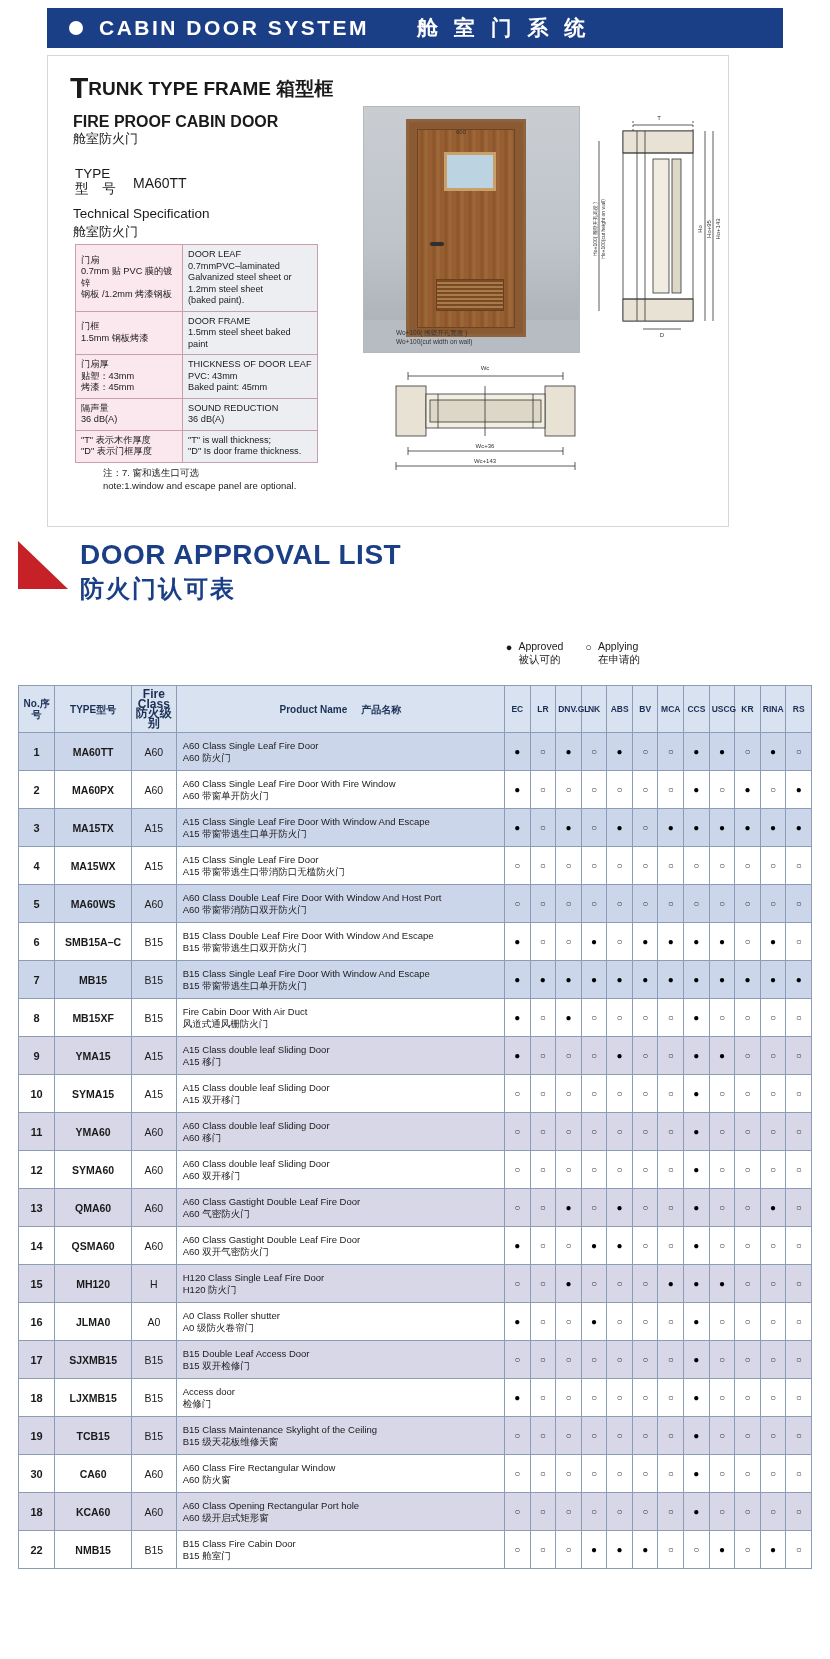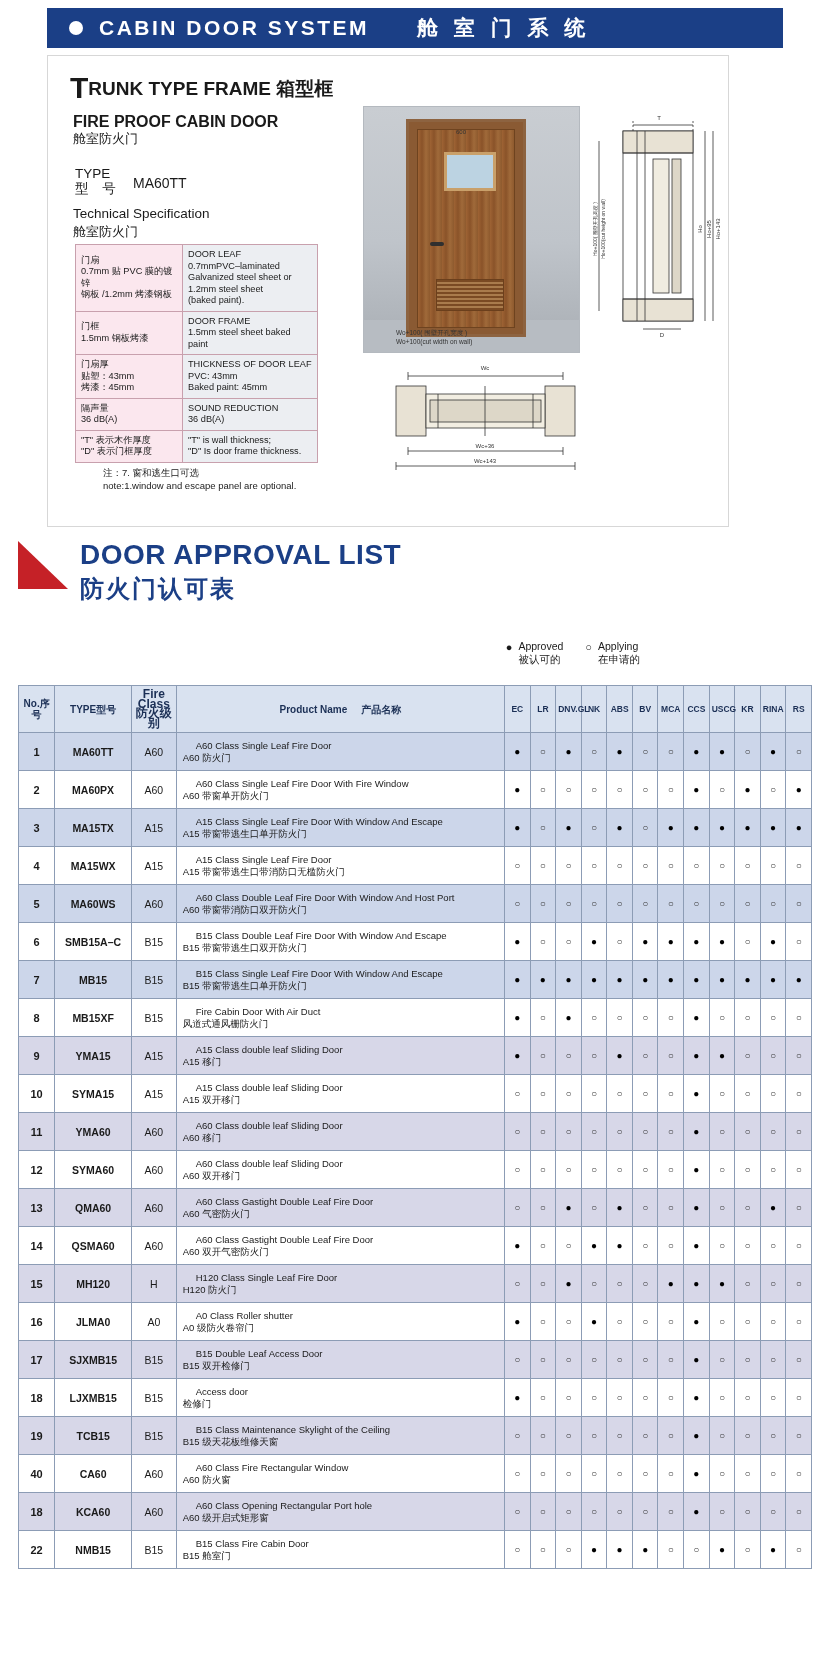--- a/index.html
+++ b/index.html
@@ -142,21 +142,21 @@
   .col-fire{width:42px;}
   .col-name{width:308px;}
   .col-c{width:24px;}
 
   table.appr td.no{text-align:center;font-size:11px;font-weight:bold;}
   table.appr td.type{text-align:center;font-size:10.5px;font-weight:bold;}
   table.appr td.fire{text-align:center;font-size:10.5px;font-weight:normal;}
   table.appr td.name{
     padding:4px 6px;font-size:9.5px;line-height:12px;
   }
-  table.appr td.name .en{display:block;margin-left:13px;}
+  table.appr td.name .en{display:block;}
   table.appr td.name .cn{display:block;}
   table.appr td.c{text-align:center;font-size:10px;line-height:10px;}
   table.appr tr.odd td{background:#ccd6ea;}
   table.appr tr.even td{background:#ffffff;}
   table.appr tr.alt td{background:#d7d7e8;}
   .mark-on{color:#000;}
   .mark-off{color:#3a3a3a;}
   .rowh{height:38px;}
 </style>
 </head>
@@ -795,21 +795,21 @@
           <td class="c"><span class="mark-off">○</span></td>
           <td class="c"><span class="mark-off">○</span></td>
           <td class="c"><span class="mark-off">○</span></td>
           <td class="c"><span class="mark-on">●</span></td>
           <td class="c"><span class="mark-off">○</span></td>
           <td class="c"><span class="mark-off">○</span></td>
           <td class="c"><span class="mark-off">○</span></td>
           <td class="c"><span class="mark-off">○</span></td>
         </tr>
         <tr class="rowh even">
-          <td class="no">40</td>
+          <td class="no">30</td>
           <td class="type">CA60</td>
           <td class="fire">A60</td>
           <td class="name">
             <span class="en">A60 Class Fire Rectangular Window</span>
             <span class="cn">A60 防火窗</span>
           </td>
           <td class="c"><span class="mark-off">○</span></td>
           <td class="c"><span class="mark-off">○</span></td>
           <td class="c"><span class="mark-off">○</span></td>
           <td class="c"><span class="mark-off">○</span></td>

